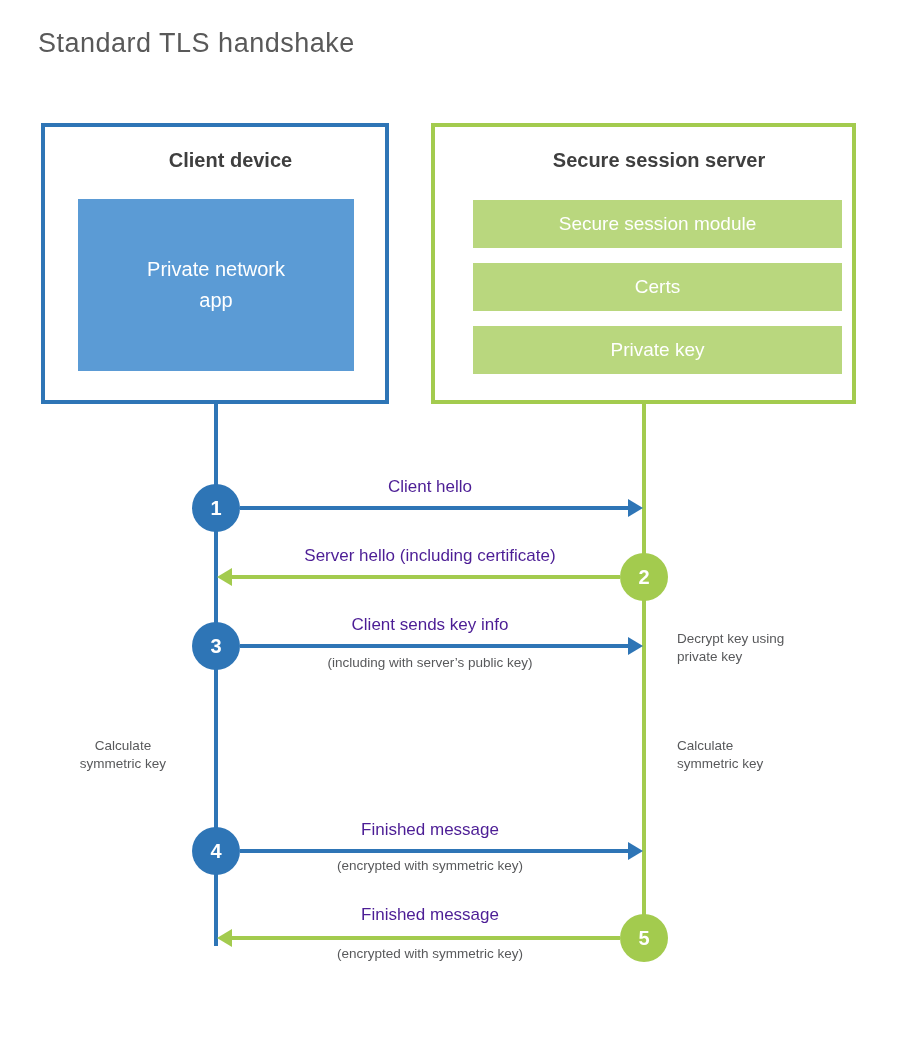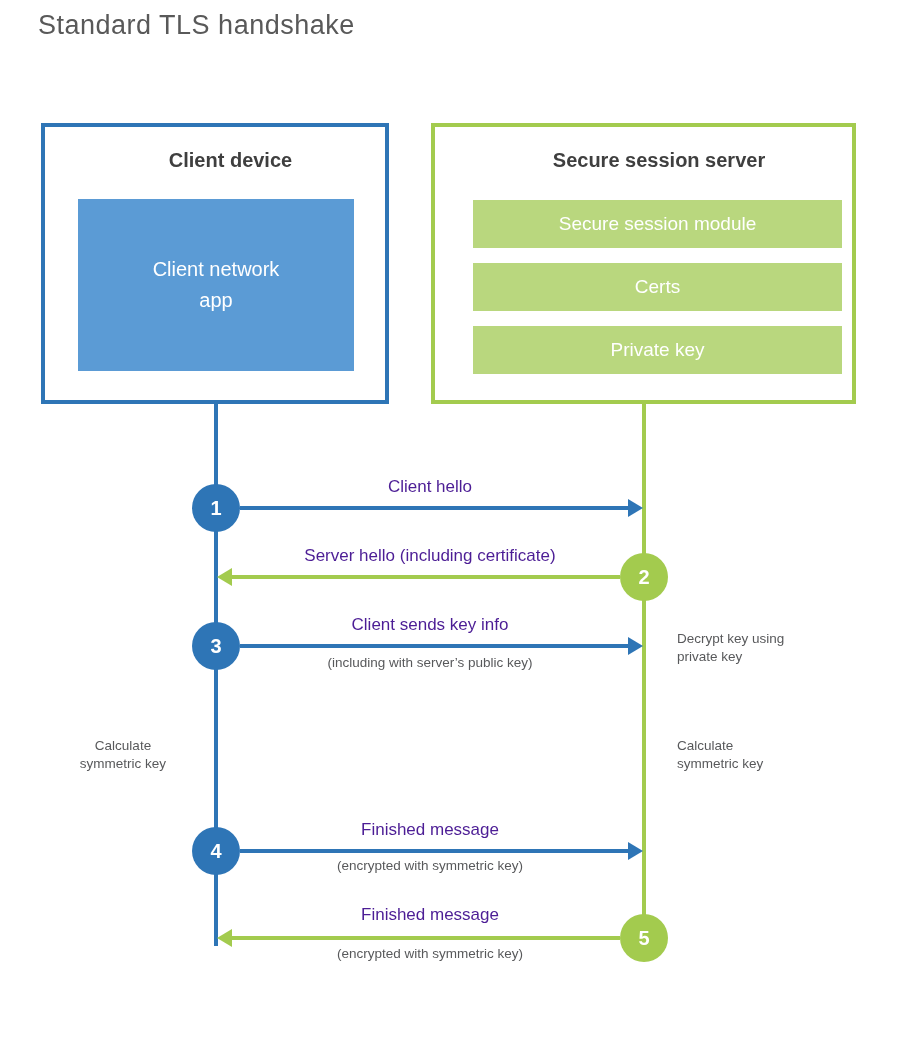--- a/index.html
+++ b/index.html
@@ -1,21 +1,21 @@
 <!DOCTYPE html>
 <html><head>
 <meta charset="utf-8">
 <style>
   html,body{margin:0;padding:0;background:#ffffff;}
   .canvas{
     position:relative;width:900px;height:1058px;background:#ffffff;overflow:hidden;
     font-family:"Liberation Sans", sans-serif;
   }
   .page-title{
-    position:absolute;left:38px;top:10px;font-size:27px;font-weight:400;
+    position:absolute;left:38px;top:28px;font-size:27px;font-weight:400;
     color:#595959;letter-spacing:0.5px;
   }
   
   .actor-box{position:absolute;top:123px;height:281px;box-sizing:border-box;background:#fff;}
   .client-box{left:41px;width:348px;border:4px solid #2E75B6;}
   .server-box{left:431px;width:425px;border:4px solid #A3CB4E;}
   .box-title{
     margin-top:22px;text-align:center;font-size:20px;font-weight:700;color:#3f3f3f;padding-left:31px;
   }
   .client-inner{
@@ -71,21 +71,21 @@
 </style>
 </head>
 <body>
 
 <div class="canvas">
 
   <div class="page-title">Standard TLS handshake</div>
 
   <div class="actor-box client-box">
     <div class="box-title">Client device</div>
-    <div class="client-inner">Client network
+    <div class="client-inner">Private network
 app</div>
   </div>
 
   <div class="actor-box server-box">
     <div class="box-title">Secure session server</div>
     <div class="server-bar bar-1">Secure session module</div>
     <div class="server-bar bar-2">Certs</div>
     <div class="server-bar bar-3">Private key</div>
   </div>
 

